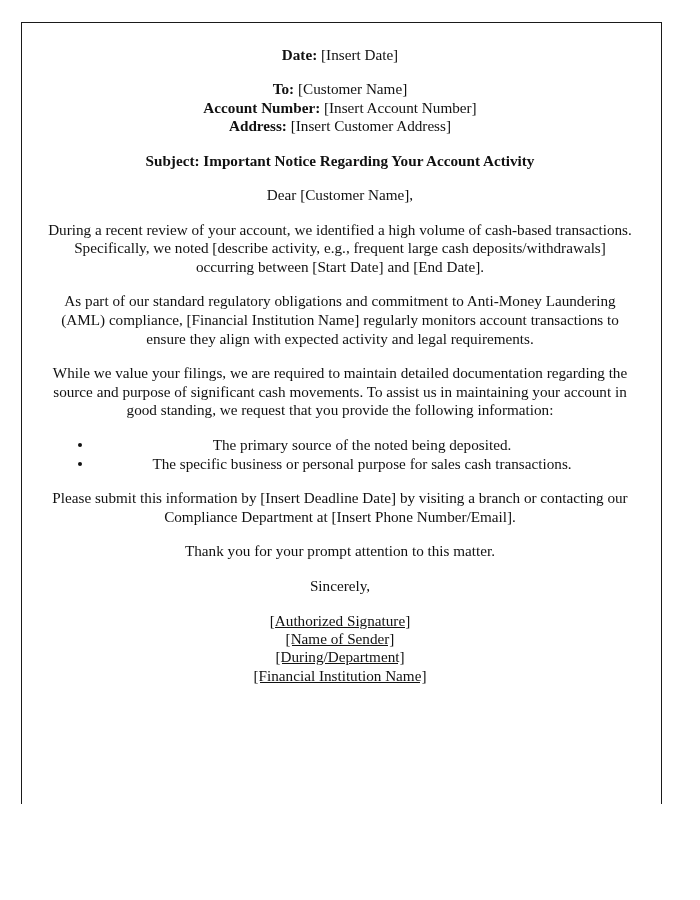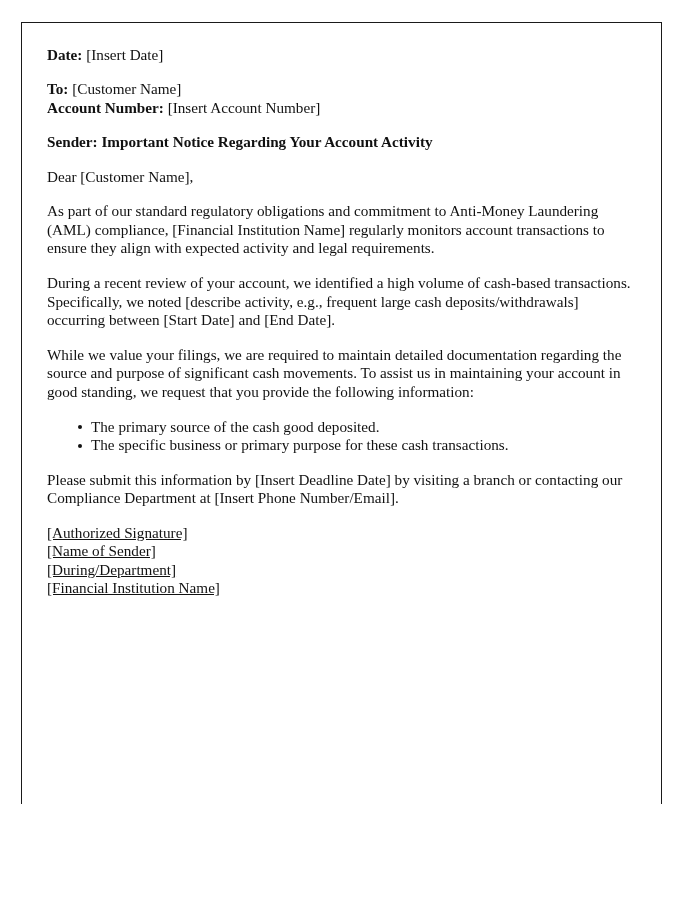--- a/index.html
+++ b/index.html
@@ -31,21 +31,21 @@
     pointer-events: none;
   }
 
   #letter {
     position: absolute;
     left: 47px;
     top: 46px;
     width: 586px;
     font-size: 15.2px;
     line-height: 18.4px;
-    text-align: left;
+    text-align: center;
   }
 
   .line {
     white-space: normal;
   }
 
   .blk {
     margin: 0 0 16px 0;
   }
   .blk:last-child { margin-bottom: 0; }
@@ -98,41 +98,44 @@
 
 <div id="letter">
 
   <div class="blk">
     <div class="line"><span class="lbl">Date:</span> <span>[Insert Date]</span></div>
   </div>
 
   <div class="blk">
     <div class="line"><span class="lbl">To:</span> <span>[Customer Name]</span></div>
     <div class="line"><span class="lbl">Account Number:</span> <span>[Insert Account Number]</span></div>
+    <div class="line"><span class="lbl">Address:</span> <span>[Insert Customer Address]</span></div>
   </div>
 
-  <div class="subject">Sender: Important Notice Regarding Your Account Activity</div>
+  <div class="subject">Subject: Important Notice Regarding Your Account Activity</div>
 
   <p class="para">Dear [Customer Name],</p>
 
+  <p class="para">During a recent review of your account, we identified a high volume of cash-based transactions. Specifically, we noted [describe activity, e.g., frequent large cash deposits/withdrawals] occurring between [Start Date] and [End Date].</p>
+
   <p class="para">As part of our standard regulatory obligations and commitment to Anti-Money Laundering (AML) compliance, [Financial Institution Name] regularly monitors account transactions to ensure they align with expected activity and legal requirements.</p>
-
-  <p class="para">During a recent review of your account, we identified a high volume of cash-based transactions. Specifically, we noted [describe activity, e.g., frequent large cash deposits/withdrawals] occurring between [Start Date] and [End Date].</p>
 
   <p class="para">While we value your filings, we are required to maintain detailed documentation regarding the source and purpose of significant cash movements. To assist us in maintaining your account in good standing, we request that you provide the following information:</p>
 
   <ul class="bullets">
-    <li>The primary source of the cash good deposited.</li>
-    <li>The specific business or primary purpose for these cash transactions.</li>
+    <li>The primary source of the noted being deposited.</li>
+    <li>The specific business or personal purpose for sales cash transactions.</li>
   </ul>
 
   <p class="para">Please submit this information by [Insert Deadline Date] by visiting a branch or contacting our Compliance Department at [Insert Phone Number/Email].</p>
 
 
+  <p class="para">Thank you for your prompt attention to this matter.</p>
 
+  <p class="para">Sincerely,</p>
 
   <div class="sig">
     <div class="line">[Authorized Signature]</div>
     <div class="line">[Name of Sender]</div>
     <div class="line">[During/Department]</div>
     <div class="line">[Financial Institution Name]</div>
   </div>
 
 </div>
 

